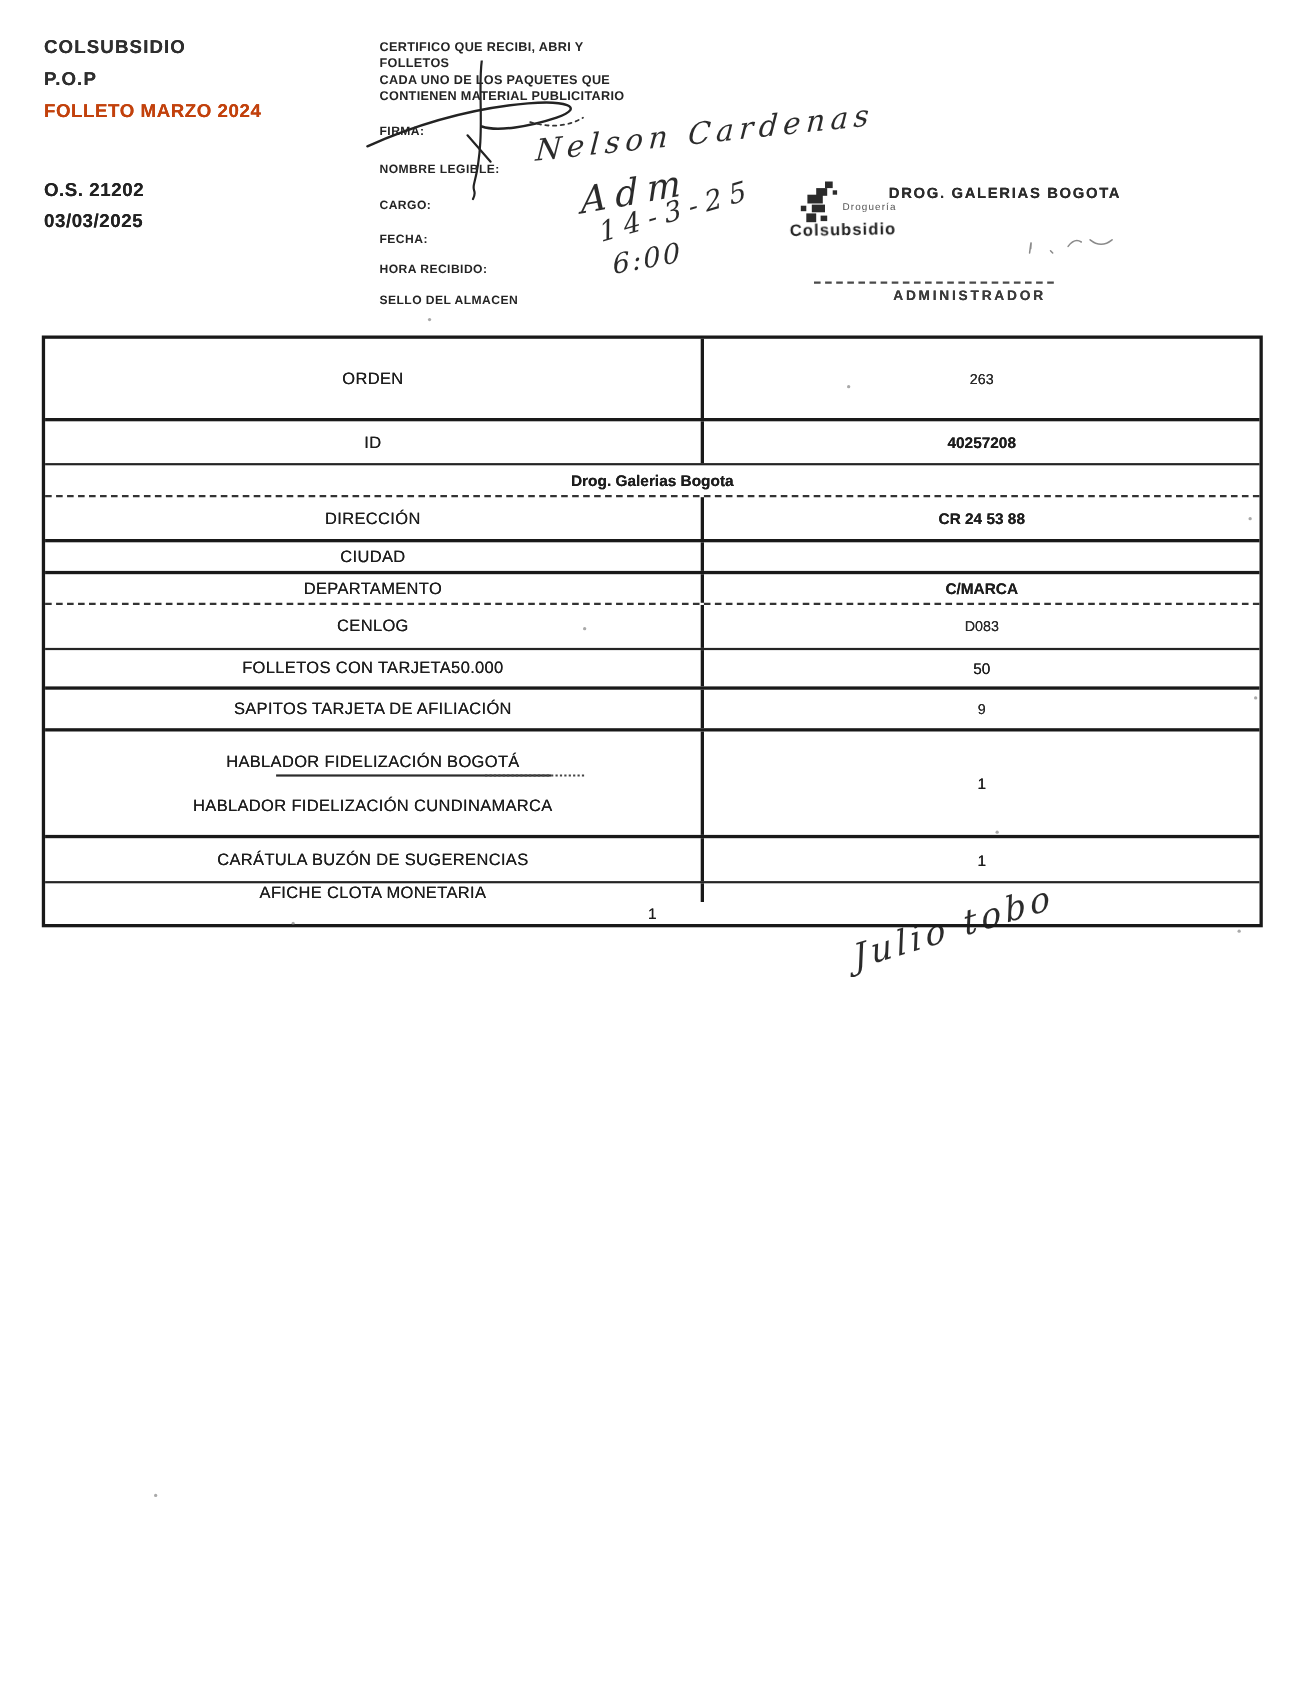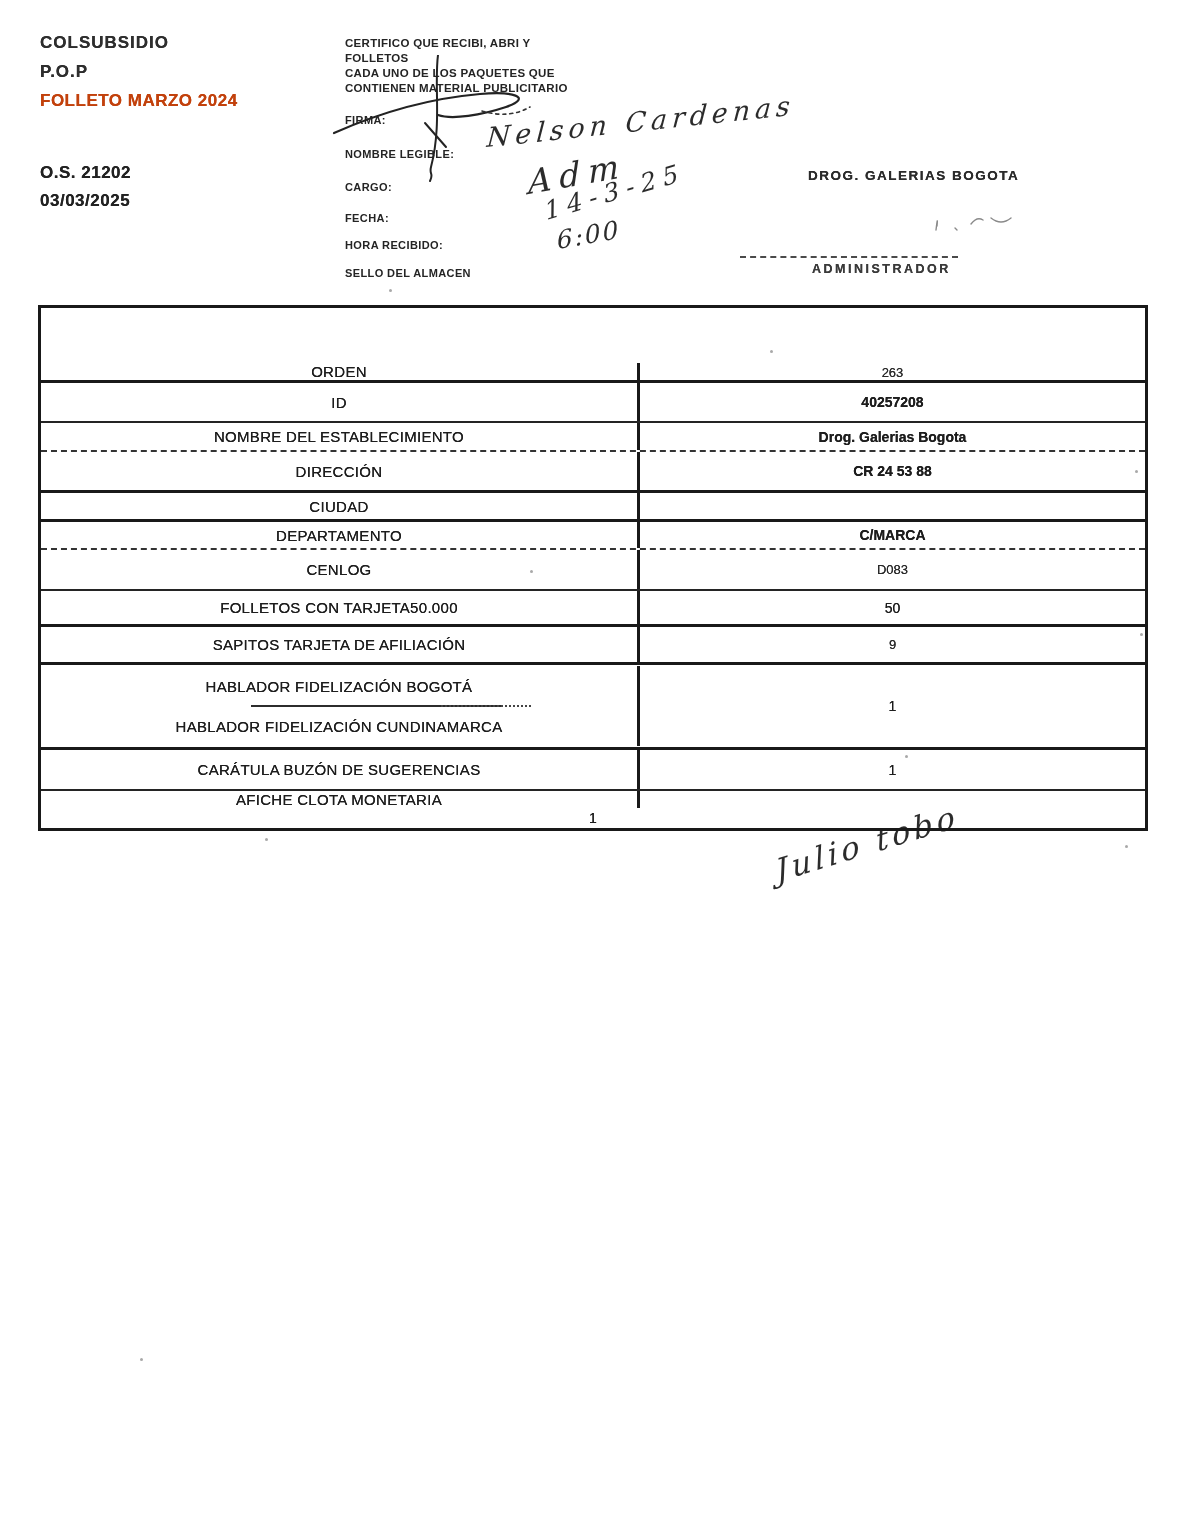--- a/index.html
+++ b/index.html
@@ -47,22 +47,22 @@
   
   .doc-table{left:38px;top:305px;width:1110px;border:3px solid #191919;box-sizing:border-box;}
   .trow{display:flex;box-sizing:border-box;position:relative;}
   .lcell{width:599px;border-right:3px solid #191919;display:flex;align-items:center;justify-content:center;
          text-align:center;box-sizing:border-box;position:relative;flex-direction:column;}
   .vcell{flex:1;display:flex;align-items:center;justify-content:center;text-align:center;}
   .tl{font-size:15px;letter-spacing:.3px;color:#1d1d1d;}
   .tv{font-size:14px;color:#1d1d1d;}
   .v-sm{font-size:13px;color:#2a2a2a;}
   .v-b{font-weight:bold;}
-  .h75{height:75px;align-items:flex-end;}.h40{height:40px;}.h29{height:29px;}.h41{height:41px;}
-  .h28{height:28px;}.h36{height:36px;}.h38{height:38px;}.h80{height:85px;align-items:center;}.h37{height:37px;flex-direction:column;}
+  .h75{height:75px;}.h40{height:40px;}.h29{height:29px;}.h41{height:41px;}
+  .h28{height:28px;}.h36{height:36px;}.h38{height:38px;}.h80{height:97px;}.h37{height:37px;flex-direction:column;}
   .bb3{border-bottom:3px solid #191919;}
   .bb2{border-bottom:2px solid #242424;}
   .bd2{border-bottom:2px dashed #333;}
   .sublabel{height:40px;display:flex;align-items:center;justify-content:center;width:100%;}
   .partline{position:absolute;left:210px;top:39px;width:250px;border-top:2px solid #2c2c2c;}
   .partline-dot{position:absolute;left:400px;top:39px;width:90px;border-top:2px dotted #444;}
 
   
   .speck{position:absolute;width:3px;height:3px;background:#6f6f6f;border-radius:50%;opacity:.6;}
   svg{display:block;}
@@ -88,20 +88,36 @@
     <div class="fld" style="top:78px">FIRMA:</div>
     <div class="fld" style="top:112px">NOMBRE LEGIBLE:</div>
     <div class="fld" style="top:145px">CARGO:</div>
     <div class="fld" style="top:176px">FECHA:</div>
     <div class="fld" style="top:203px">HORA RECIBIDO:</div>
     <div class="fld" style="top:231px">SELLO DEL ALMACEN</div>
   </div>
 
   <div class="pr store print">DROG. GALERIAS BOGOTA</div>
 
+  <div class="pr stamp">
+    <svg width="46" height="46" style="position:absolute;left:6px;top:0;">
+      <g fill="#2b2b2b">
+        <rect x="26" y="2" width="7" height="6"></rect>
+          <rect x="18" y="8" width="10" height="7"></rect>
+        <rect x="10" y="14" width="14" height="8"></rect>
+          <rect x="14" y="23" width="12" height="7"></rect>
+        <rect x="9" y="31" width="9" height="8"></rect>
+          <rect x="22" y="33" width="6" height="5"></rect>
+        <rect x="33" y="10" width="4" height="4"></rect>
+          <rect x="4" y="24" width="5" height="5"></rect>
+      </g>
+    </svg>
+    <div class="sub">Droguería</div>
+    <div class="main">Colsubsidio</div>
+  </div>
 
   <svg class="pr" style="left:930px;top:202px;" width="120" height="40">
     <path d="M6,28 q2,-16 1,-4 m18,2 l2,2 m14,-6 q6,-8 12,-4 m8,-2 q10,8 20,0" stroke="#8a8a8a" stroke-width="1.4" fill="none" stroke-linecap="round"></path>
   </svg>
 
   <div class="pr adminline"></div>
   <div class="pr adminrole print">ADMINISTRADOR</div>
 
   <svg class="pr" style="left:330px;top:55px;" width="270" height="130">
     <path d="M108,0 C104,30 112,70 101,112 C99,120 104,118 100,126" stroke="#232323" stroke-width="2" fill="none" stroke-linecap="round"></path>
@@ -130,23 +146,20 @@
     <div class="trow h40 bb2">
       <div class="lcell">
         <span class="tl print">ID</span>
         </div>
       <div class="vcell">
         <span class="tv v-b print">40257208</span>
         </div>
     </div>
 
     <div class="trow h29 bd2">
-      <div class="lcell">
-        <span class="tl print">NOMBRE DEL ESTABLECIMIENTO</span>
-        </div>
       <div class="vcell">
         <span class="tv v-b print">Drog. Galerias Bogota</span>
         </div>
     </div>
 
     <div class="trow h41 bb3">
       <div class="lcell">
         <span class="tl print">DIRECCIÓN</span>
         </div>
       <div class="vcell">

